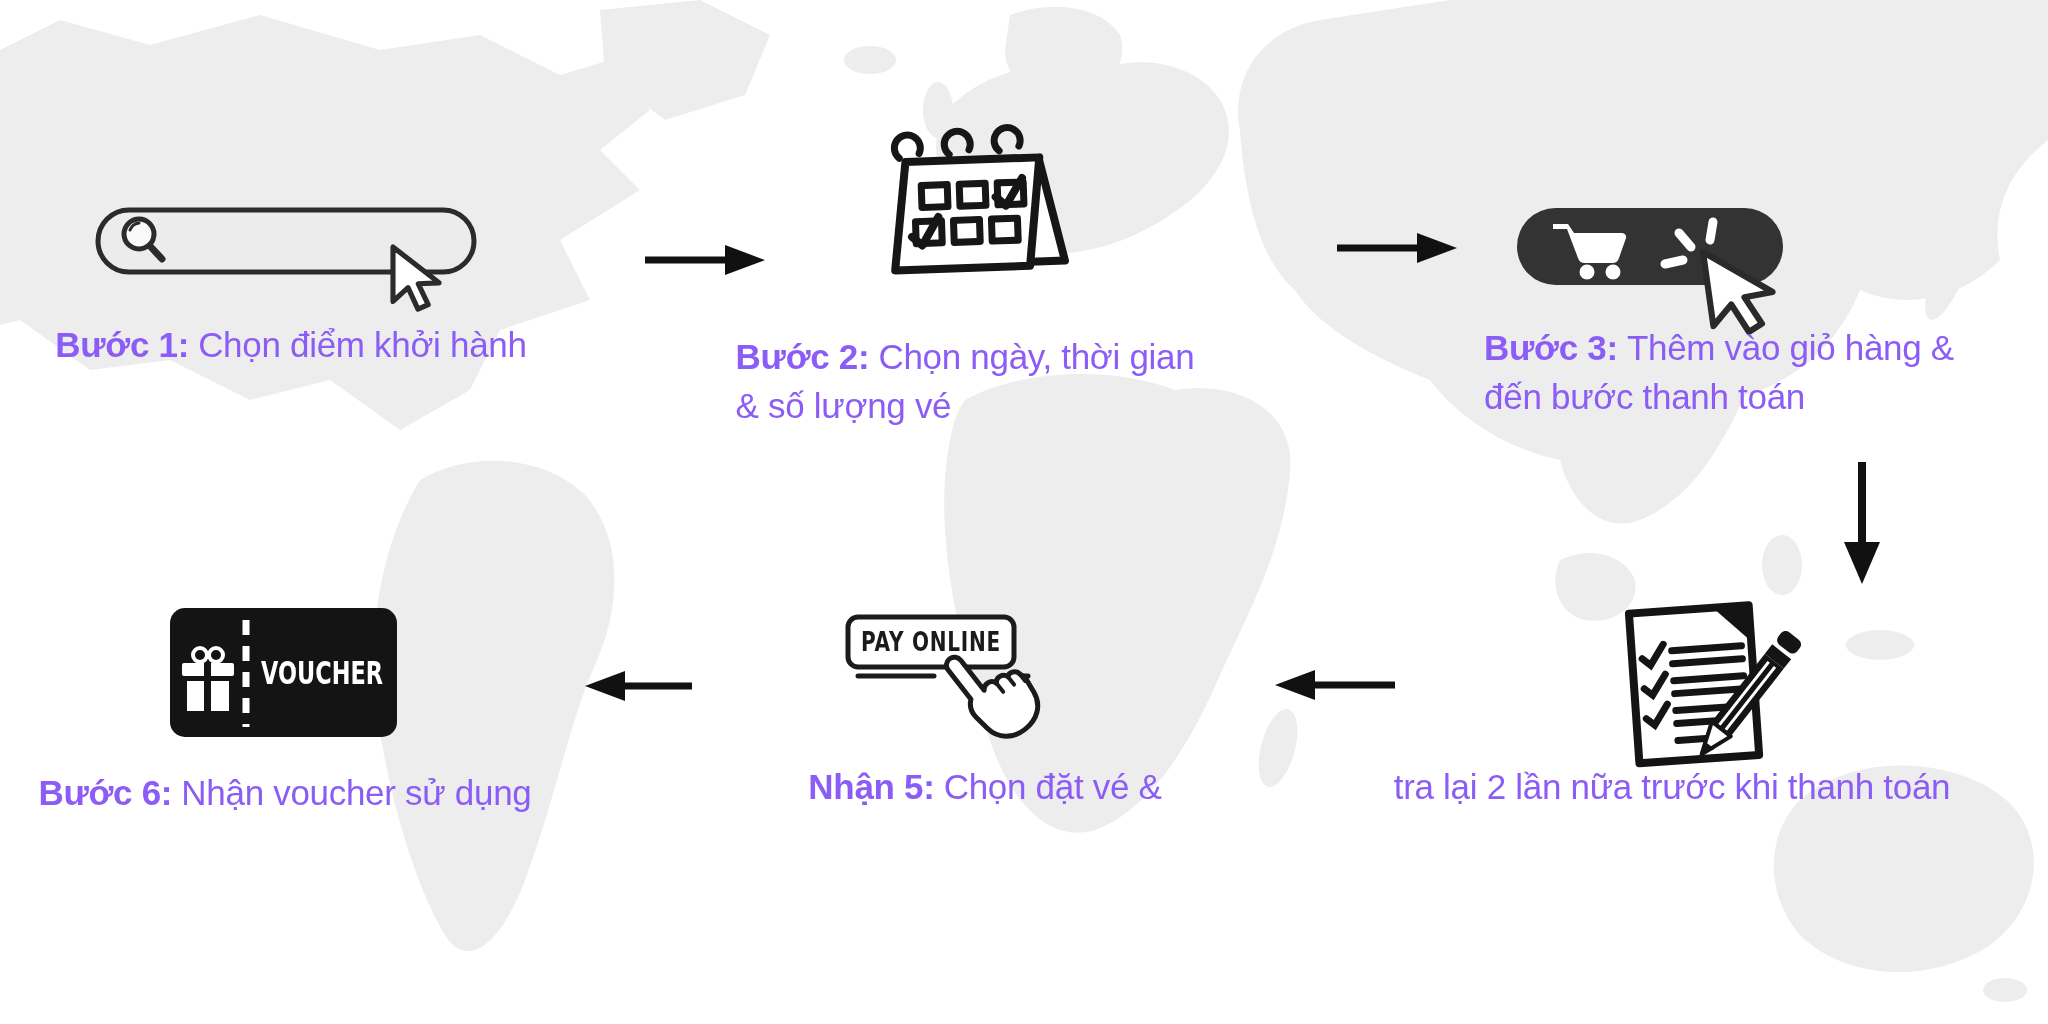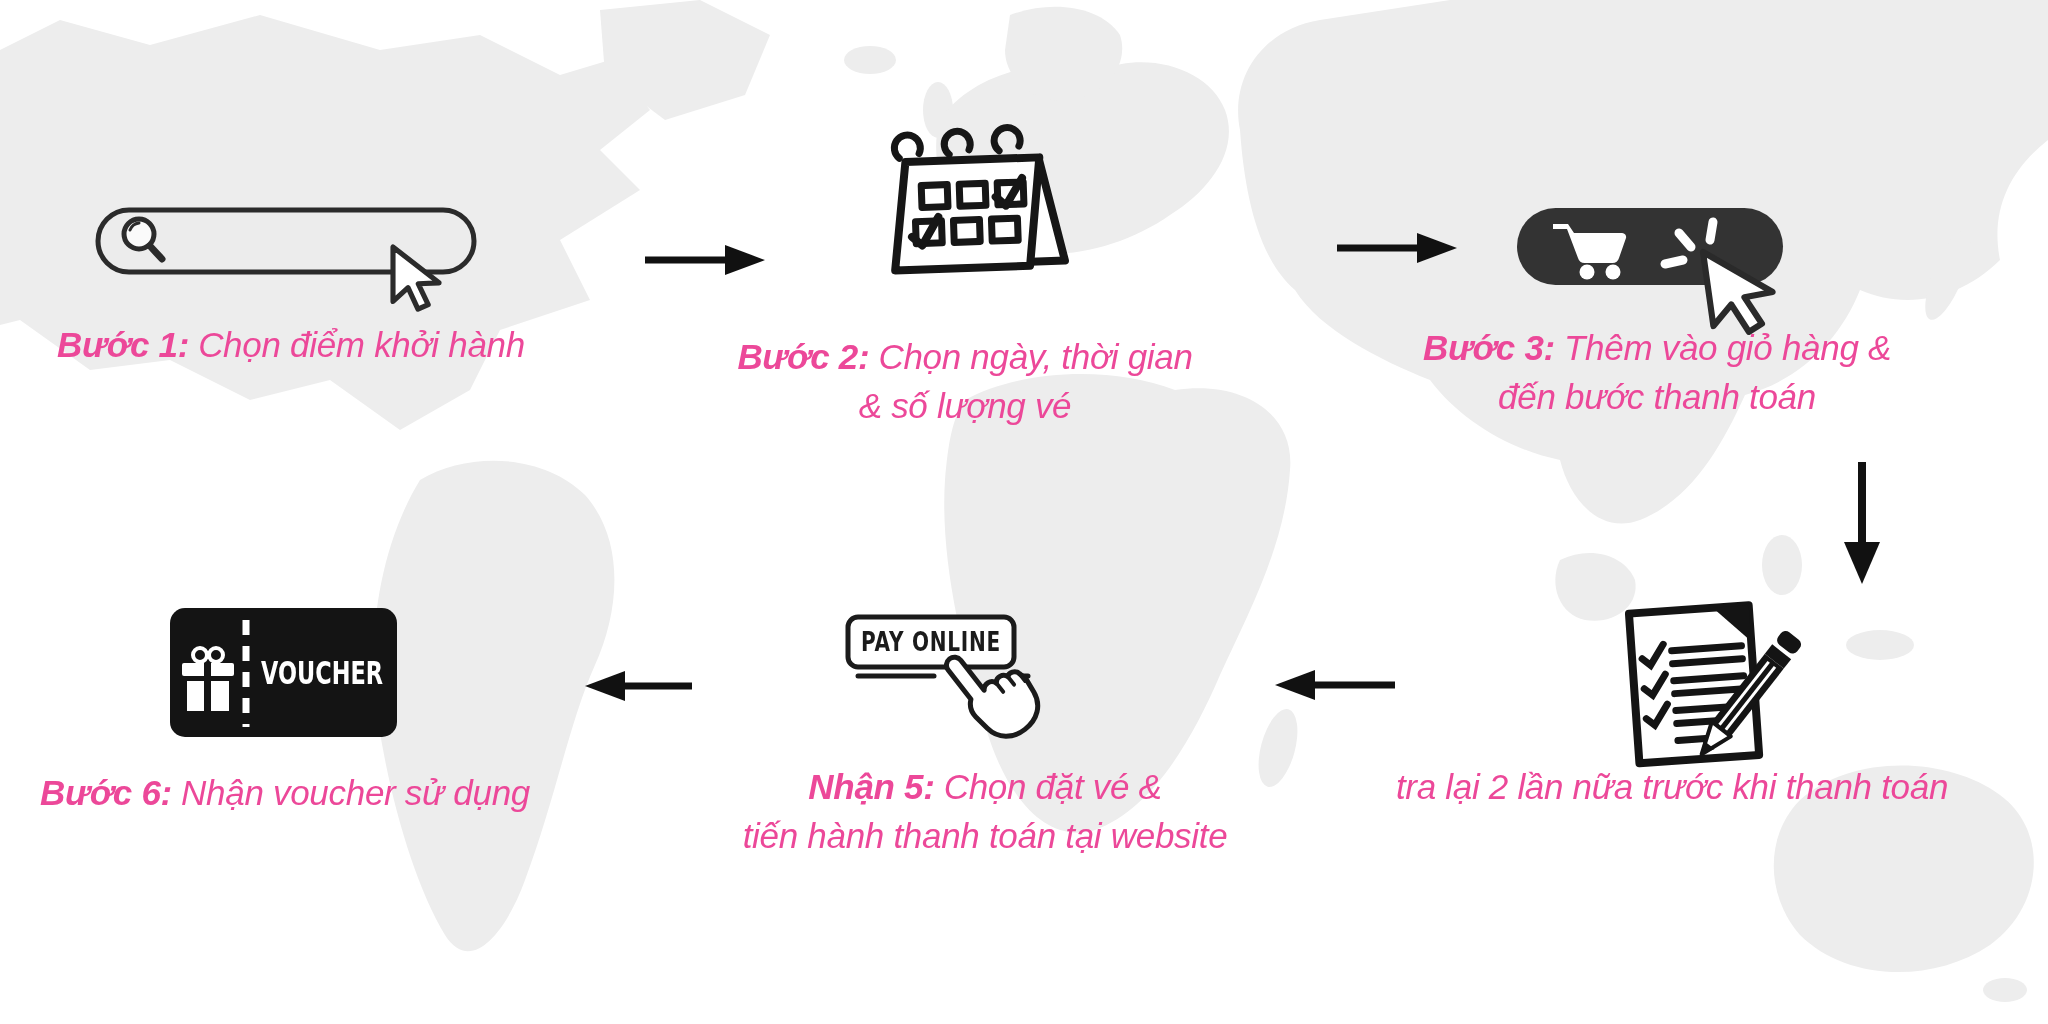--- a/index.html
+++ b/index.html
@@ -5,22 +5,22 @@
   html,body{margin:0;padding:0;}
   body{
     width:2048px;height:1024px;position:relative;overflow:hidden;
     background:#ffffff;
     font-family:"Liberation Sans","DejaVu Sans",sans-serif;
   }
   .map-bg{position:absolute;left:0;top:0;width:2048px;height:1024px;}
   .abs{position:absolute;}
   .caption{
     position:absolute;transform:translateX(-50%);
-    text-align:center;color:#ec4899;font-size:35px;line-height:49px;
-    letter-spacing:-0.3px;white-space:nowrap;font-style:italic;
+    text-align:left;color:#8b5cf6;font-size:35px;line-height:49px;
+    letter-spacing:-0.3px;white-space:nowrap;
   }
   .cap-label{font-weight:700;}
   .cap-rest{margin-left:0.26em;}
   svg{display:block;}
 </style>
 </head>
 <body>
 
 <svg class="map-bg" viewBox="0 0 2048 1024" aria-hidden="true">
   <g fill="#ededed" stroke="none">
@@ -189,29 +189,28 @@
 
 <div class="caption" style="left:291px;top:320px">
   <div><span class="cap-label">Bước 1:</span><span class="cap-rest">Chọn điểm khởi hành</span></div>
 </div>
 
 <div class="caption" style="left:965px;top:332px">
   <div><span class="cap-label">Bước 2:</span><span class="cap-rest">Chọn ngày, thời gian</span></div>
   <div>&amp; số lượng vé</div>
 </div>
 
-<div class="caption" style="left:1657px;top:323px">
+<div class="caption" style="left:1719px;top:323px">
   <div><span class="cap-label">Bước 3:</span><span class="cap-rest">Thêm vào giỏ hàng &amp;</span></div>
   <div>đến bước thanh toán</div>
 </div>
 
 <div class="caption" style="left:1672px;top:762px">
   <div>tra lại 2 lần nữa trước khi thanh toán</div>
 </div>
 
 <div class="caption" style="left:985px;top:762px">
   <div><span class="cap-label">Nhận 5:</span><span class="cap-rest">Chọn đặt vé &amp;</span></div>
-  <div>tiến hành thanh toán tại website</div>
 </div>
 
 <div class="caption" style="left:285px;top:768px">
   <div><span class="cap-label">Bước 6:</span><span class="cap-rest">Nhận voucher sử dụng</span></div>
 </div>
 
 </body></html>

